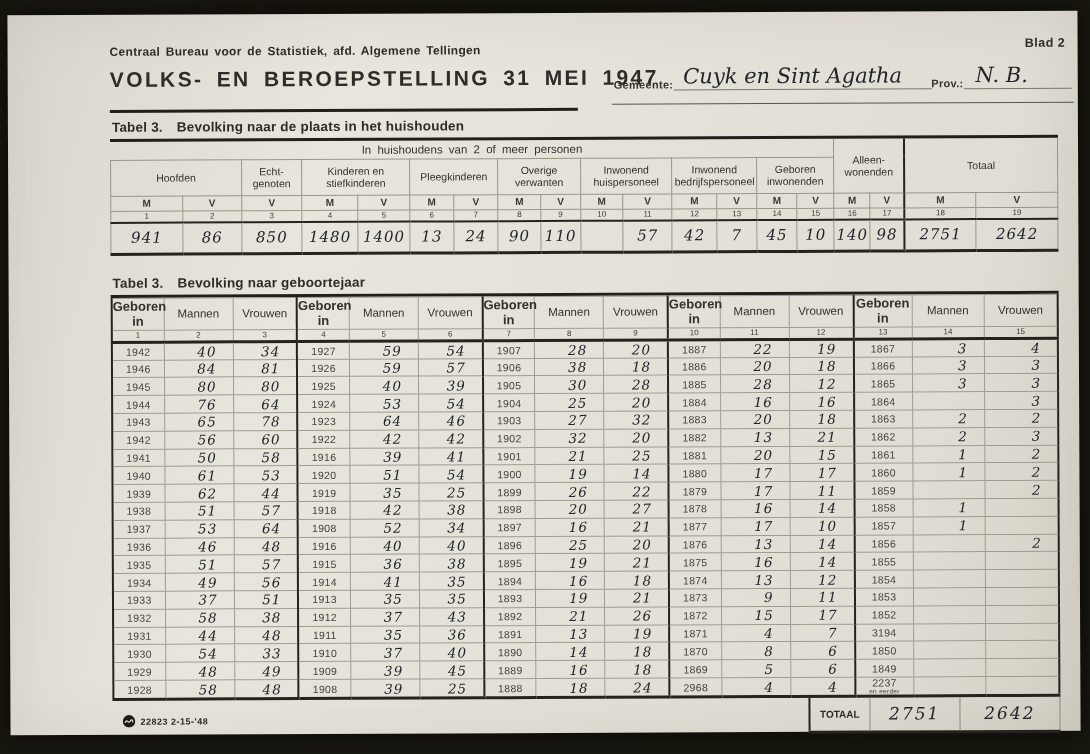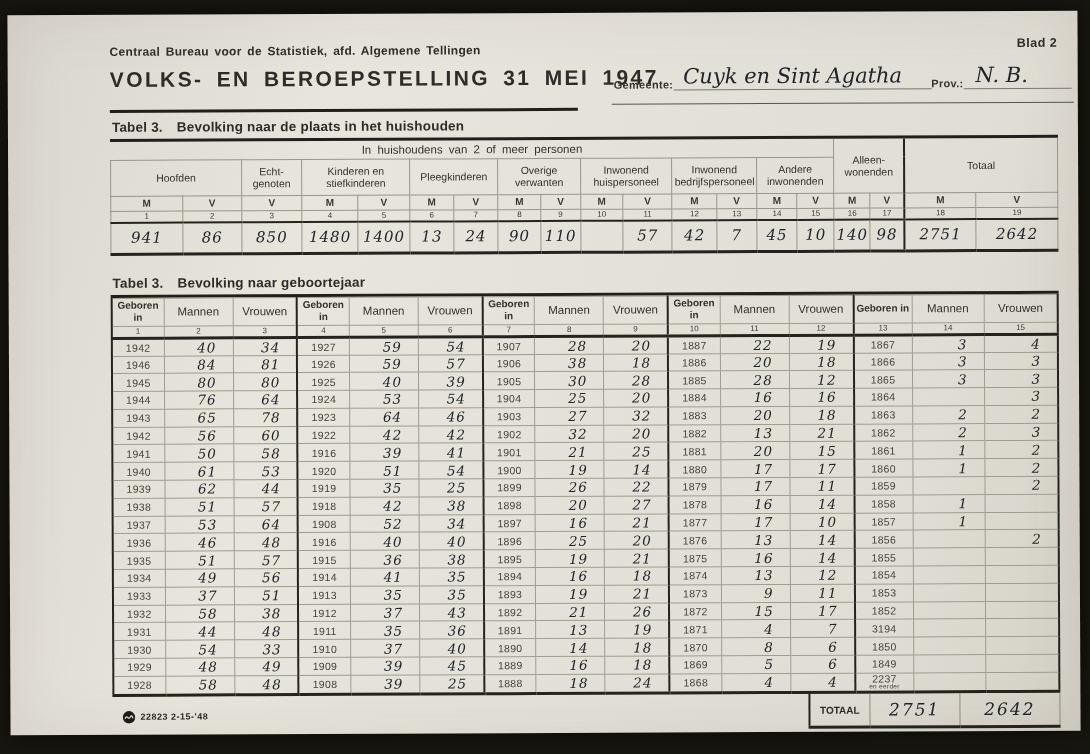--- a/index.html
+++ b/index.html
@@ -10,21 +10,21 @@
     transform:rotate(-0.25deg);box-shadow:0 0 22px rgba(0,0,0,.65), inset 0 0 60px rgba(120,110,90,.12)}
   .content{position:absolute;inset:0;padding:24px 20px 6px 102px;color:#2e2c28}
 
   
   .header{display:flex;height:74px;position:relative}
   .h-left{width:468px;padding-top:6px;border-bottom:3px solid #201f1b}
   .agency{font-size:12px;font-weight:bold;letter-spacing:.3px;word-spacing:2px}
   .main-title{font-size:21px;font-weight:bold;letter-spacing:2.4px;word-spacing:5px;margin-top:9px;white-space:nowrap}
   .v-div{width:2px;background:#26251f;height:72px;margin-left:14px}
   .h-right{flex:1;position:relative;padding:30px 2px 0 22px}
-  .blad{position:absolute;top:1px;right:16px;font-size:12.5px;font-weight:bold;letter-spacing:.5px}
+  .blad{position:absolute;top:1px;right:8px;font-size:12.5px;font-weight:bold;letter-spacing:.5px}
   .field-label{font-size:11px;font-weight:bold;color:#35332d;letter-spacing:.3px}
   .hw{font-family:"DejaVu Serif",serif;font-style:italic;color:#232429}
   .gem-line{display:flex;align-items:flex-end;white-space:nowrap}
   .gem-value{font-size:21px;line-height:1;padding:0 14px 2px 10px;border-bottom:1px solid #7b776c;min-width:258px}
   .prov-value{font-size:21px;line-height:1;padding:0 10px 2px 12px;border-bottom:1px solid #7b776c;min-width:108px}
   .h-rule{position:absolute;left:20px;right:0;bottom:6px;border-bottom:1.5px solid #55534b}
 
   
   .tbl-title{font-size:13.5px;font-weight:bold;letter-spacing:.2px;padding:7px 0 4px 2px;border-bottom:3px solid #201f1b}
   .tbl-title .sp{display:inline-block;width:14px}
@@ -37,21 +37,21 @@
   .t2 .mv{font-size:10px;font-weight:bold;height:15px;color:#3a3831}
   .t2 .num{font-size:8px;height:12px;border-bottom:2px solid #24231e;color:#3a3831}
   .t2 .val{height:31px;border-bottom:3px solid #24231e;font-size:15px;letter-spacing:1px}
   .t2 .hl{border-left:2.2px solid #24231e}
   .t2 tr:first-child td{border-top:none}
 
   
   .t3 td{border:1px solid #a29c90;text-align:center;vertical-align:middle}
   .t3 .gstart{border-left:2.2px solid #24231e}
   .t3 .gend{border-right:2.2px solid #24231e}
-  .t3 .geboren{font-size:10px;font-weight:bold;line-height:1.2;color:#33312b}
+  .t3 .geboren{font-size:13px;font-weight:bold;line-height:1.2;color:#33312b}
   .t3 .ghead{font-size:11.5px;height:28px;color:#33312b}
   .t3 .num{font-size:8px;height:12px;border-bottom:2px solid #24231e;color:#3a3831}
   .t3 tbody td{height:17.8px;padding:0}
   .t3 td.yr{font-size:10.5px;color:#45423b;letter-spacing:.3px}
   .t3 td.hw{font-size:13.5px;text-align:right;padding-right:16px;letter-spacing:1px}
   .t3 tbody tr:last-child td{border-bottom:3px solid #24231e}
   .yr-main{line-height:1}
   .yr-sub{font-size:6.5px;line-height:1;color:#45423b}
 
   
@@ -122,21 +122,21 @@
             <td class="grp hl" colspan="2" rowspan="2">Totaal</td>
           </tr>
       <tr id="t2-row-groups">
             <td class="grp" colspan="2">Hoofden</td>
             <td class="grp" colspan="1">Echt-genoten</td>
             <td class="grp" colspan="2">Kinderen en stiefkinderen</td>
             <td class="grp" colspan="2">Pleegkinderen</td>
             <td class="grp" colspan="2">Overige verwanten</td>
             <td class="grp" colspan="2">Inwonend huispersoneel</td>
             <td class="grp" colspan="2">Inwonend bedrijfspersoneel</td>
-            <td class="grp" colspan="2">Andere inwonenden</td>
+            <td class="grp" colspan="2">Geboren inwonenden</td>
           </tr>
       <tr id="t2-row-mv">
             <td class="mv">M</td>
             <td class="mv">V</td>
             <td class="mv">V</td>
             <td class="mv">M</td>
             <td class="mv">V</td>
             <td class="mv">M</td>
             <td class="mv">V</td>
             <td class="mv">M</td>
@@ -584,21 +584,21 @@
           <tr>
             <td class="yr gstart">1928</td>
             <td class="hw">58</td>
             <td class="hw">48</td>
             <td class="yr gstart">1908</td>
             <td class="hw">39</td>
             <td class="hw">25</td>
             <td class="yr gstart">1888</td>
             <td class="hw">18</td>
             <td class="hw">24</td>
-            <td class="yr gstart">1868</td>
+            <td class="yr gstart">2968</td>
             <td class="hw">4</td>
             <td class="hw">4</td>
             <td class="yr gstart">
               <div class="yr-main">2237</div>
               <div class="yr-sub">en eerder</div>
             </td>
             <td class="hw"></td>
             <td class="hw gend"></td>
           </tr>
         </tbody>

